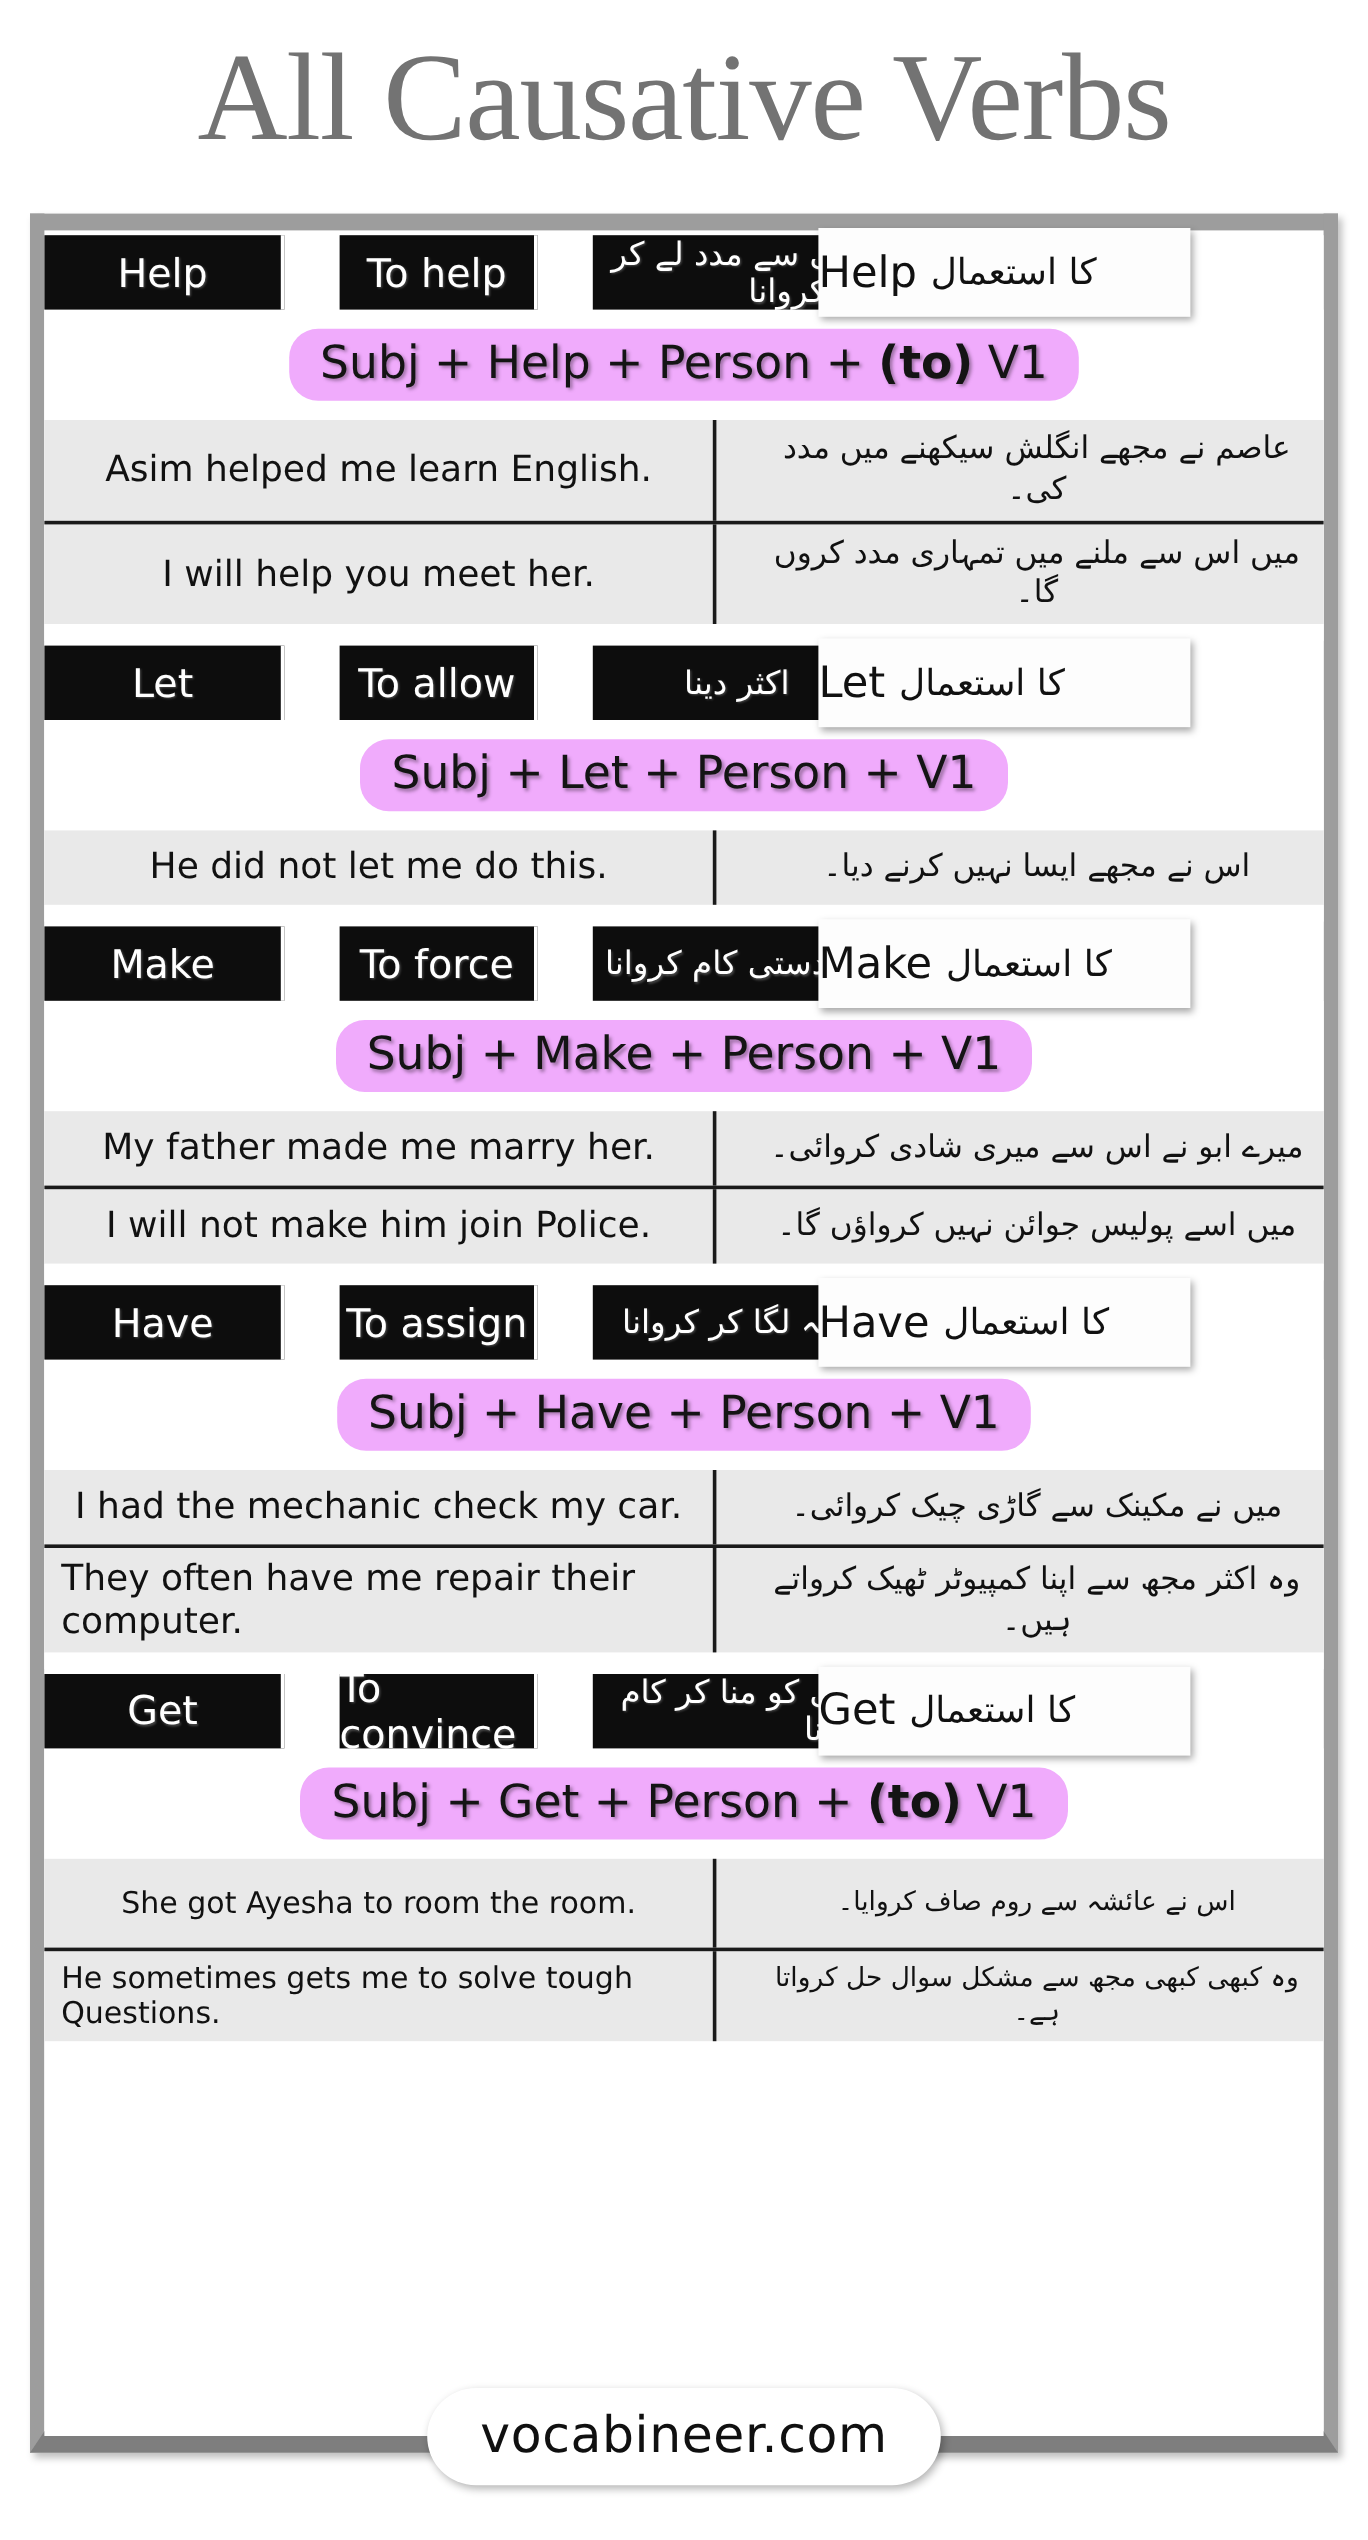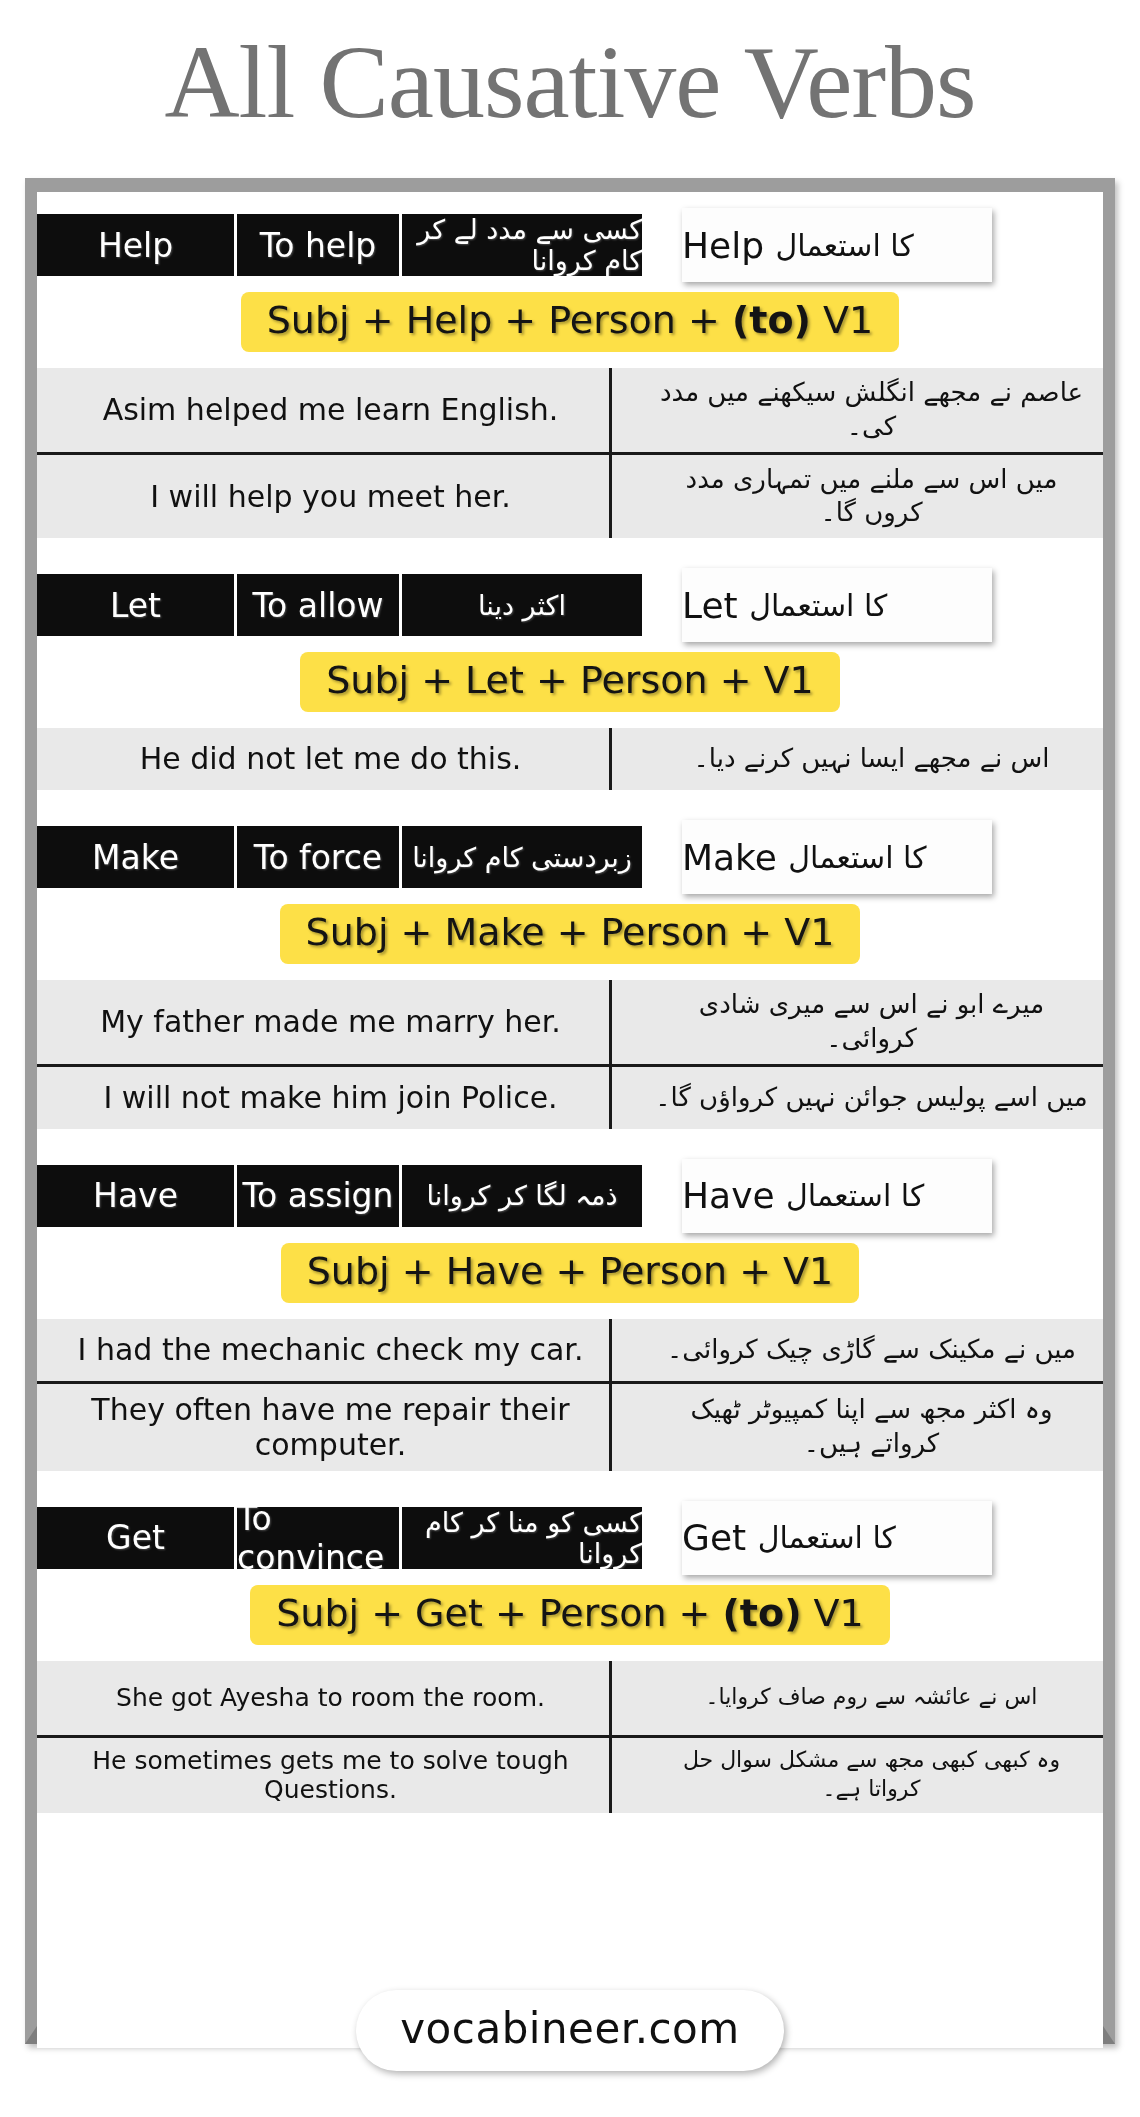--- a/index.html
+++ b/index.html
@@ -60,23 +60,24 @@
   
   .section {
     position: relative;
     width: 100%;
   }
 
   
   .sec-header {
     position: relative;
     height: 62px;
-    margin-top: 22px;
+    margin-top: 4px;
     display: flex;
     align-items: stretch;
+    gap: 46px;
   }
   .hdr-cell {
     background: #0d0d0d;
     color: #ffffff;
     display: flex;
     align-items: center;
     justify-content: center;
     border-right: 3px solid #ffffff;
     box-sizing: border-box;
     text-shadow: 1px 1px 2px rgba(255,255,255,0.25);
@@ -113,23 +114,23 @@
 
   
   .formula-row {
     height: 92px;
     display: flex;
     align-items: center;
     justify-content: center;
     background: #ffffff;
   }
   .formula {
-    background: #fde047;
+    background: #f0abfc;
     color: #141414;
-    border-radius: 8px;
+    border-radius: 24px;
     padding: 6px 26px 10px 26px;
     font-size: 38px;
     white-space: nowrap;
     text-shadow: 2px 2px 3px rgba(0,0,0,0.35);
   }
   .formula b { font-weight: 700; }
 
   
   .ex-row {
     display: flex;
@@ -137,28 +138,26 @@
     border-top: 3px solid #1a1a1a;
     min-height: 62px;
     align-items: stretch;
   }
   .ex-row.first { border-top: none; }
   .ex-en {
     flex: 0 0 560px;
     display: flex;
     align-items: center;
     justify-content: center;
-    text-align: center;
     padding: 8px 14px;
     box-sizing: border-box;
     border-right: 3px solid #1a1a1a;
     font-size: 30px;
     color: #111111;
     line-height: 1.18;
-    margin-left: 15px;
   }
   .ex-ur {
     flex: 1 1 auto;
     display: flex;
     align-items: center;
     justify-content: center;
     text-align: center;
     padding: 8px 14px;
     box-sizing: border-box;
     direction: rtl;

